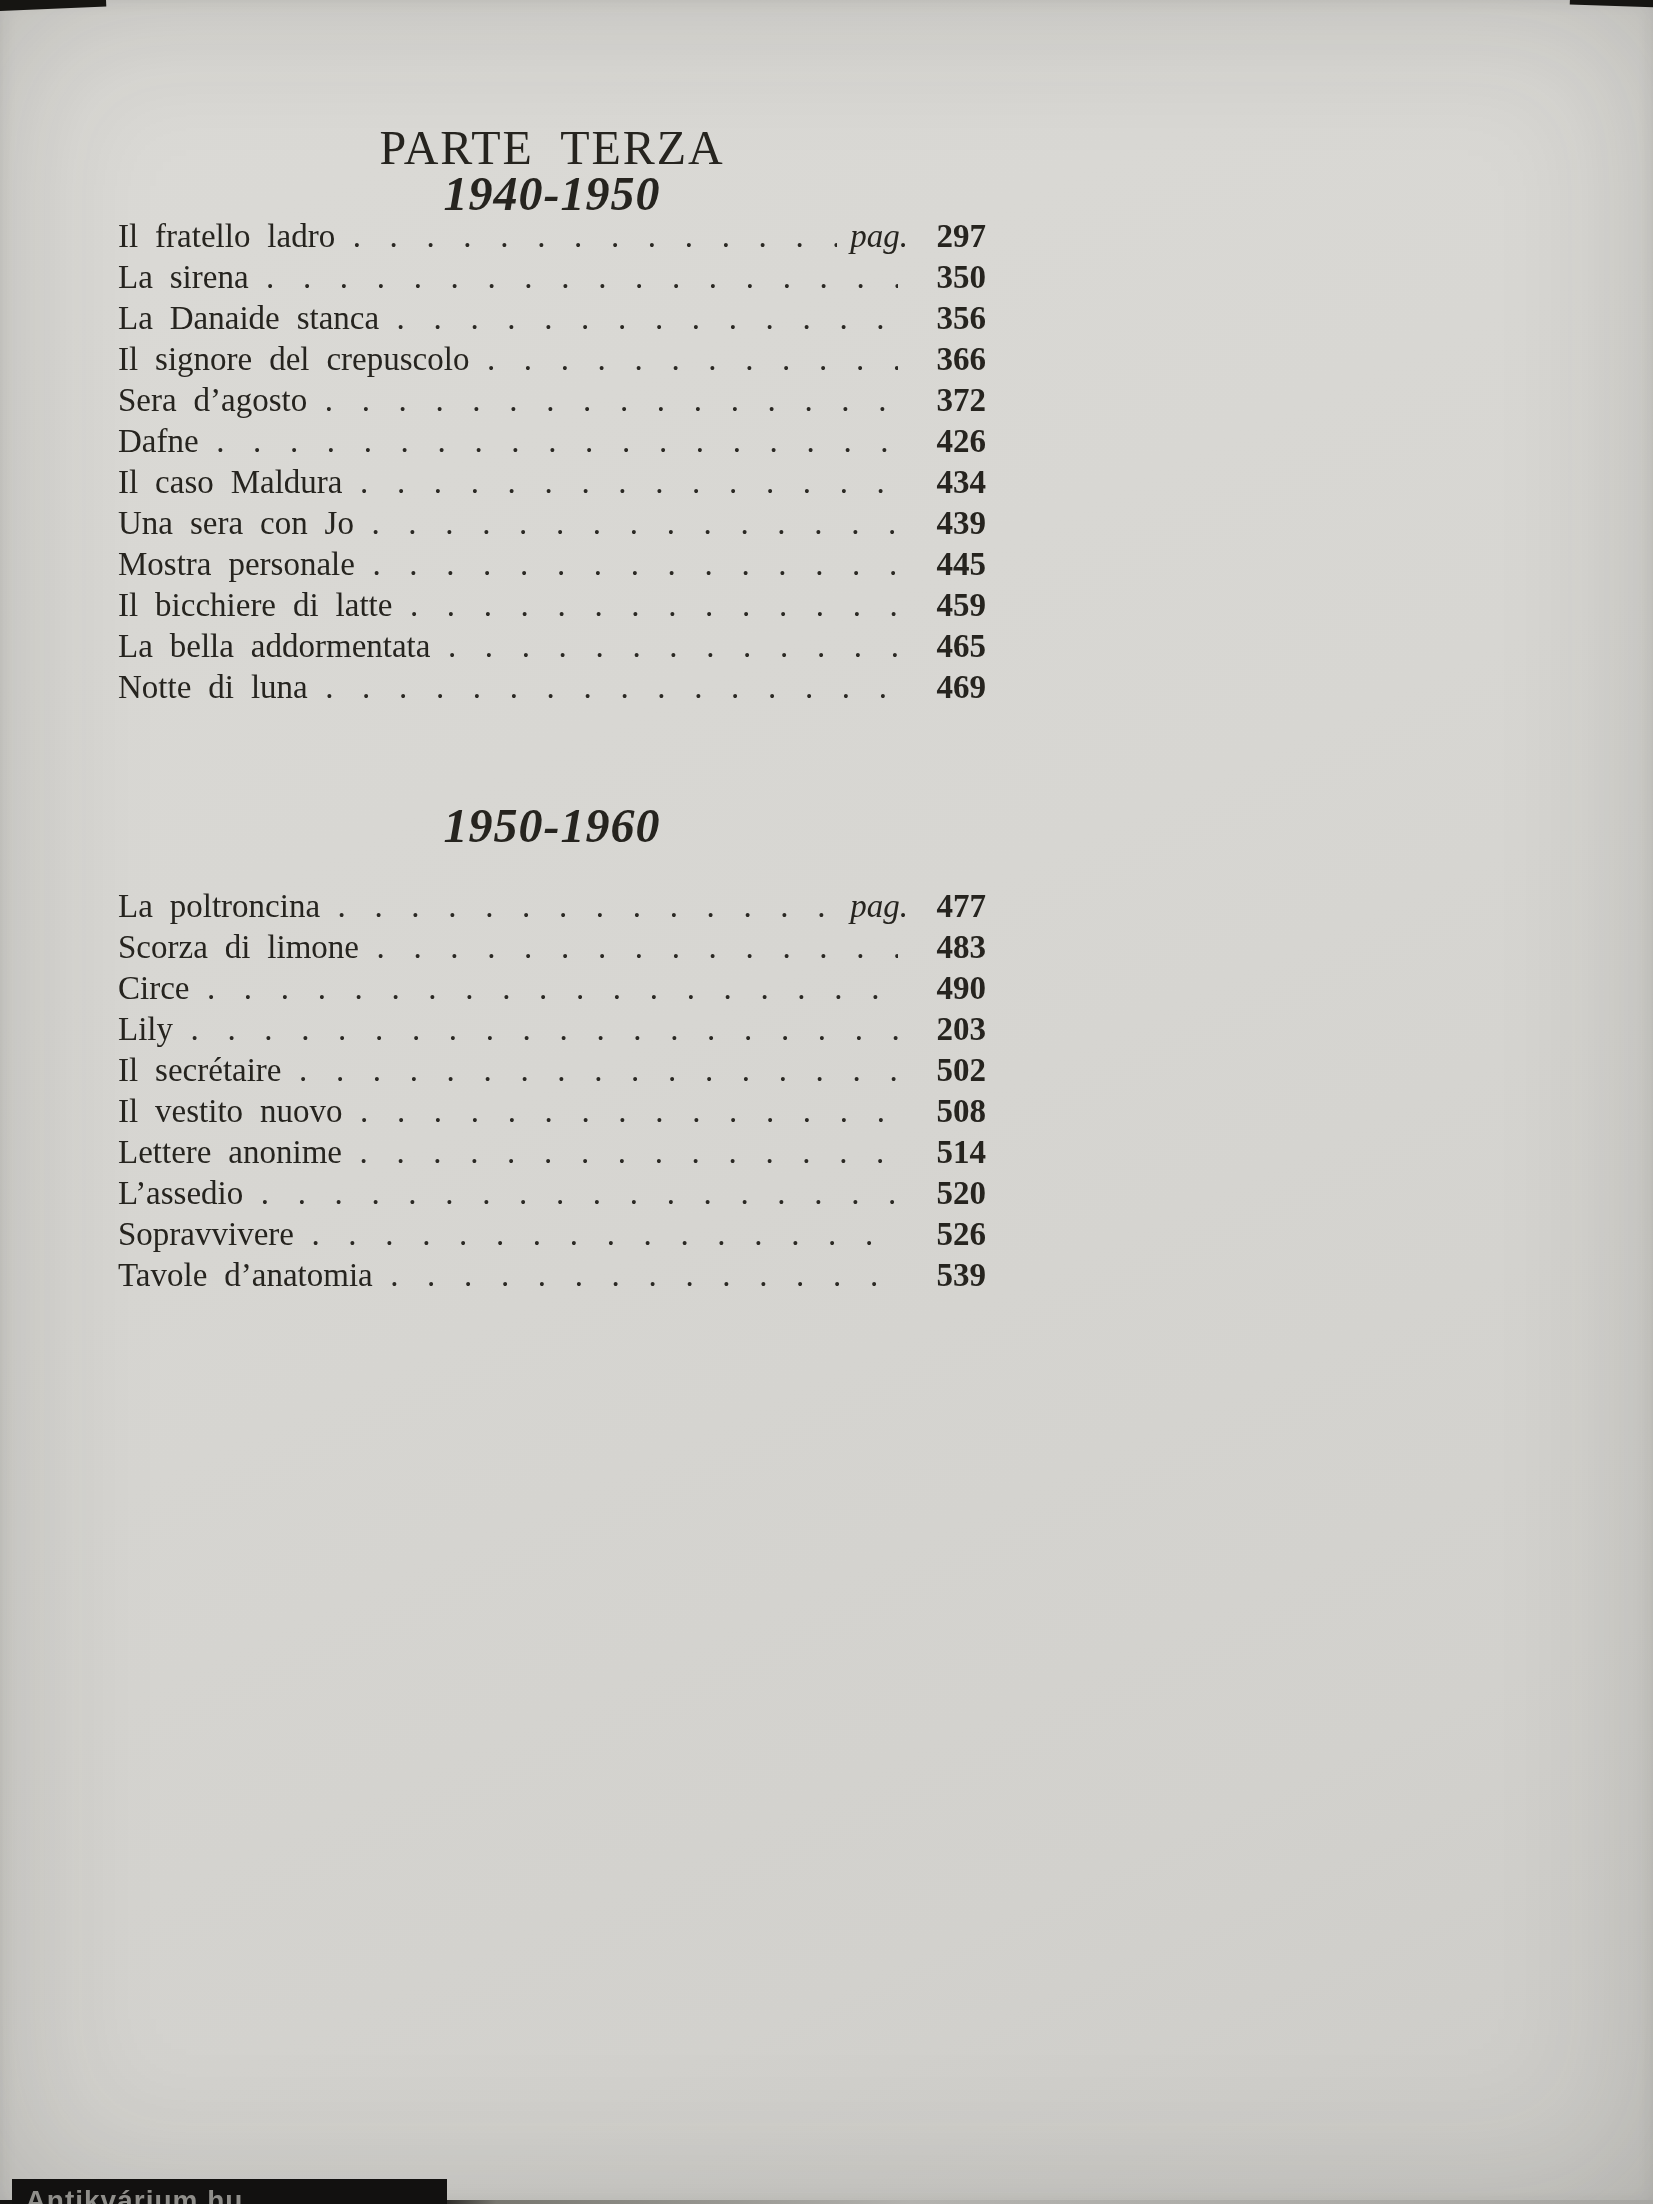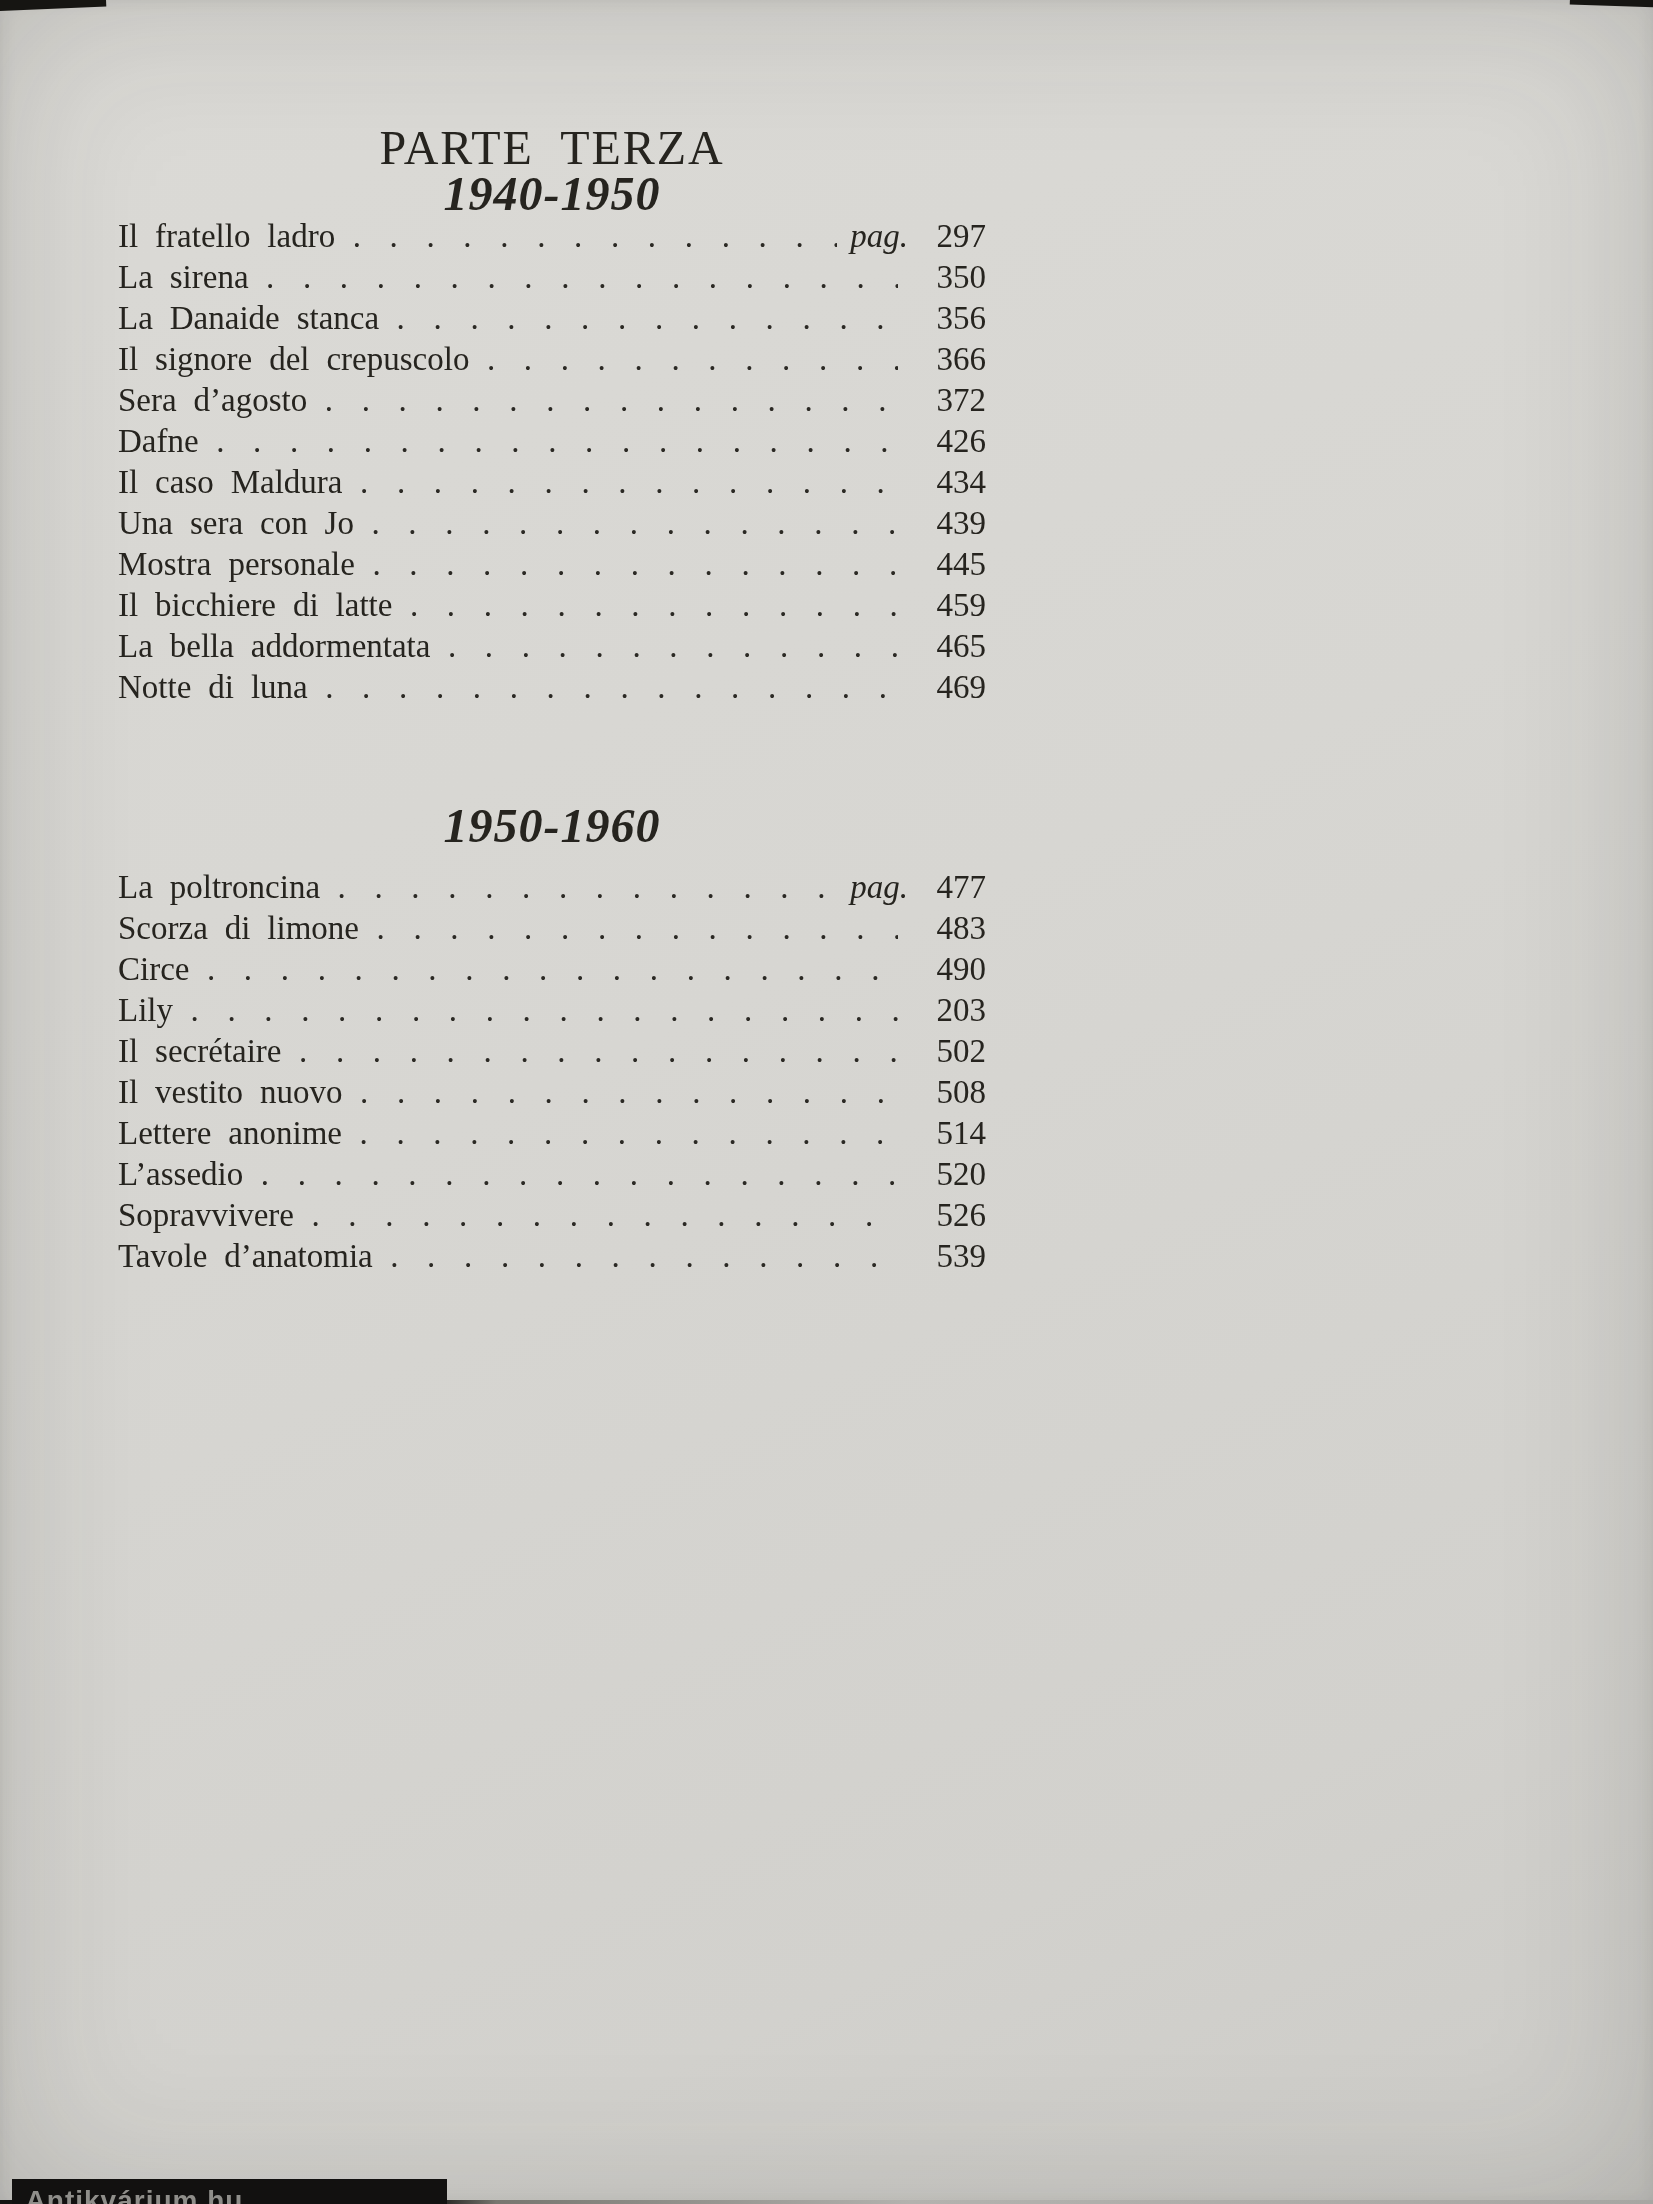--- a/index.html
+++ b/index.html
@@ -70,21 +70,21 @@
   .sec-years {
     text-align: center;
     font-size: 48px;
     font-style: italic;
     margin: 0;
     line-height: 45px;
     letter-spacing: 1px;
   }
   .rows { }
   .section-2 { margin-top: 95px; }
-  .section-2 .rows { margin-top: 19px; }
+  .section-2 .rows { margin-top: 38px; }
 
   .row {
     display: flex;
     line-height: 41px;
     font-size: 33px;
     white-space: nowrap;
   }
   .row .t {
     word-spacing: 8.7px;
     flex: 0 0 auto;
@@ -100,20 +100,21 @@
   }
   .row .pag {
     font-style: italic;
     flex: 0 0 auto;
     padding-left: 3.9px;
   }
   .row .num {
     flex: 0 0 auto;
     width: 78px;
     text-align: right;
+    font-weight: bold;
   }
 </style>
 </head>
 <body>
 
 <div class="page">
 
   <div class="edge-tl"></div>
   <div class="edge-tr"></div>
 

